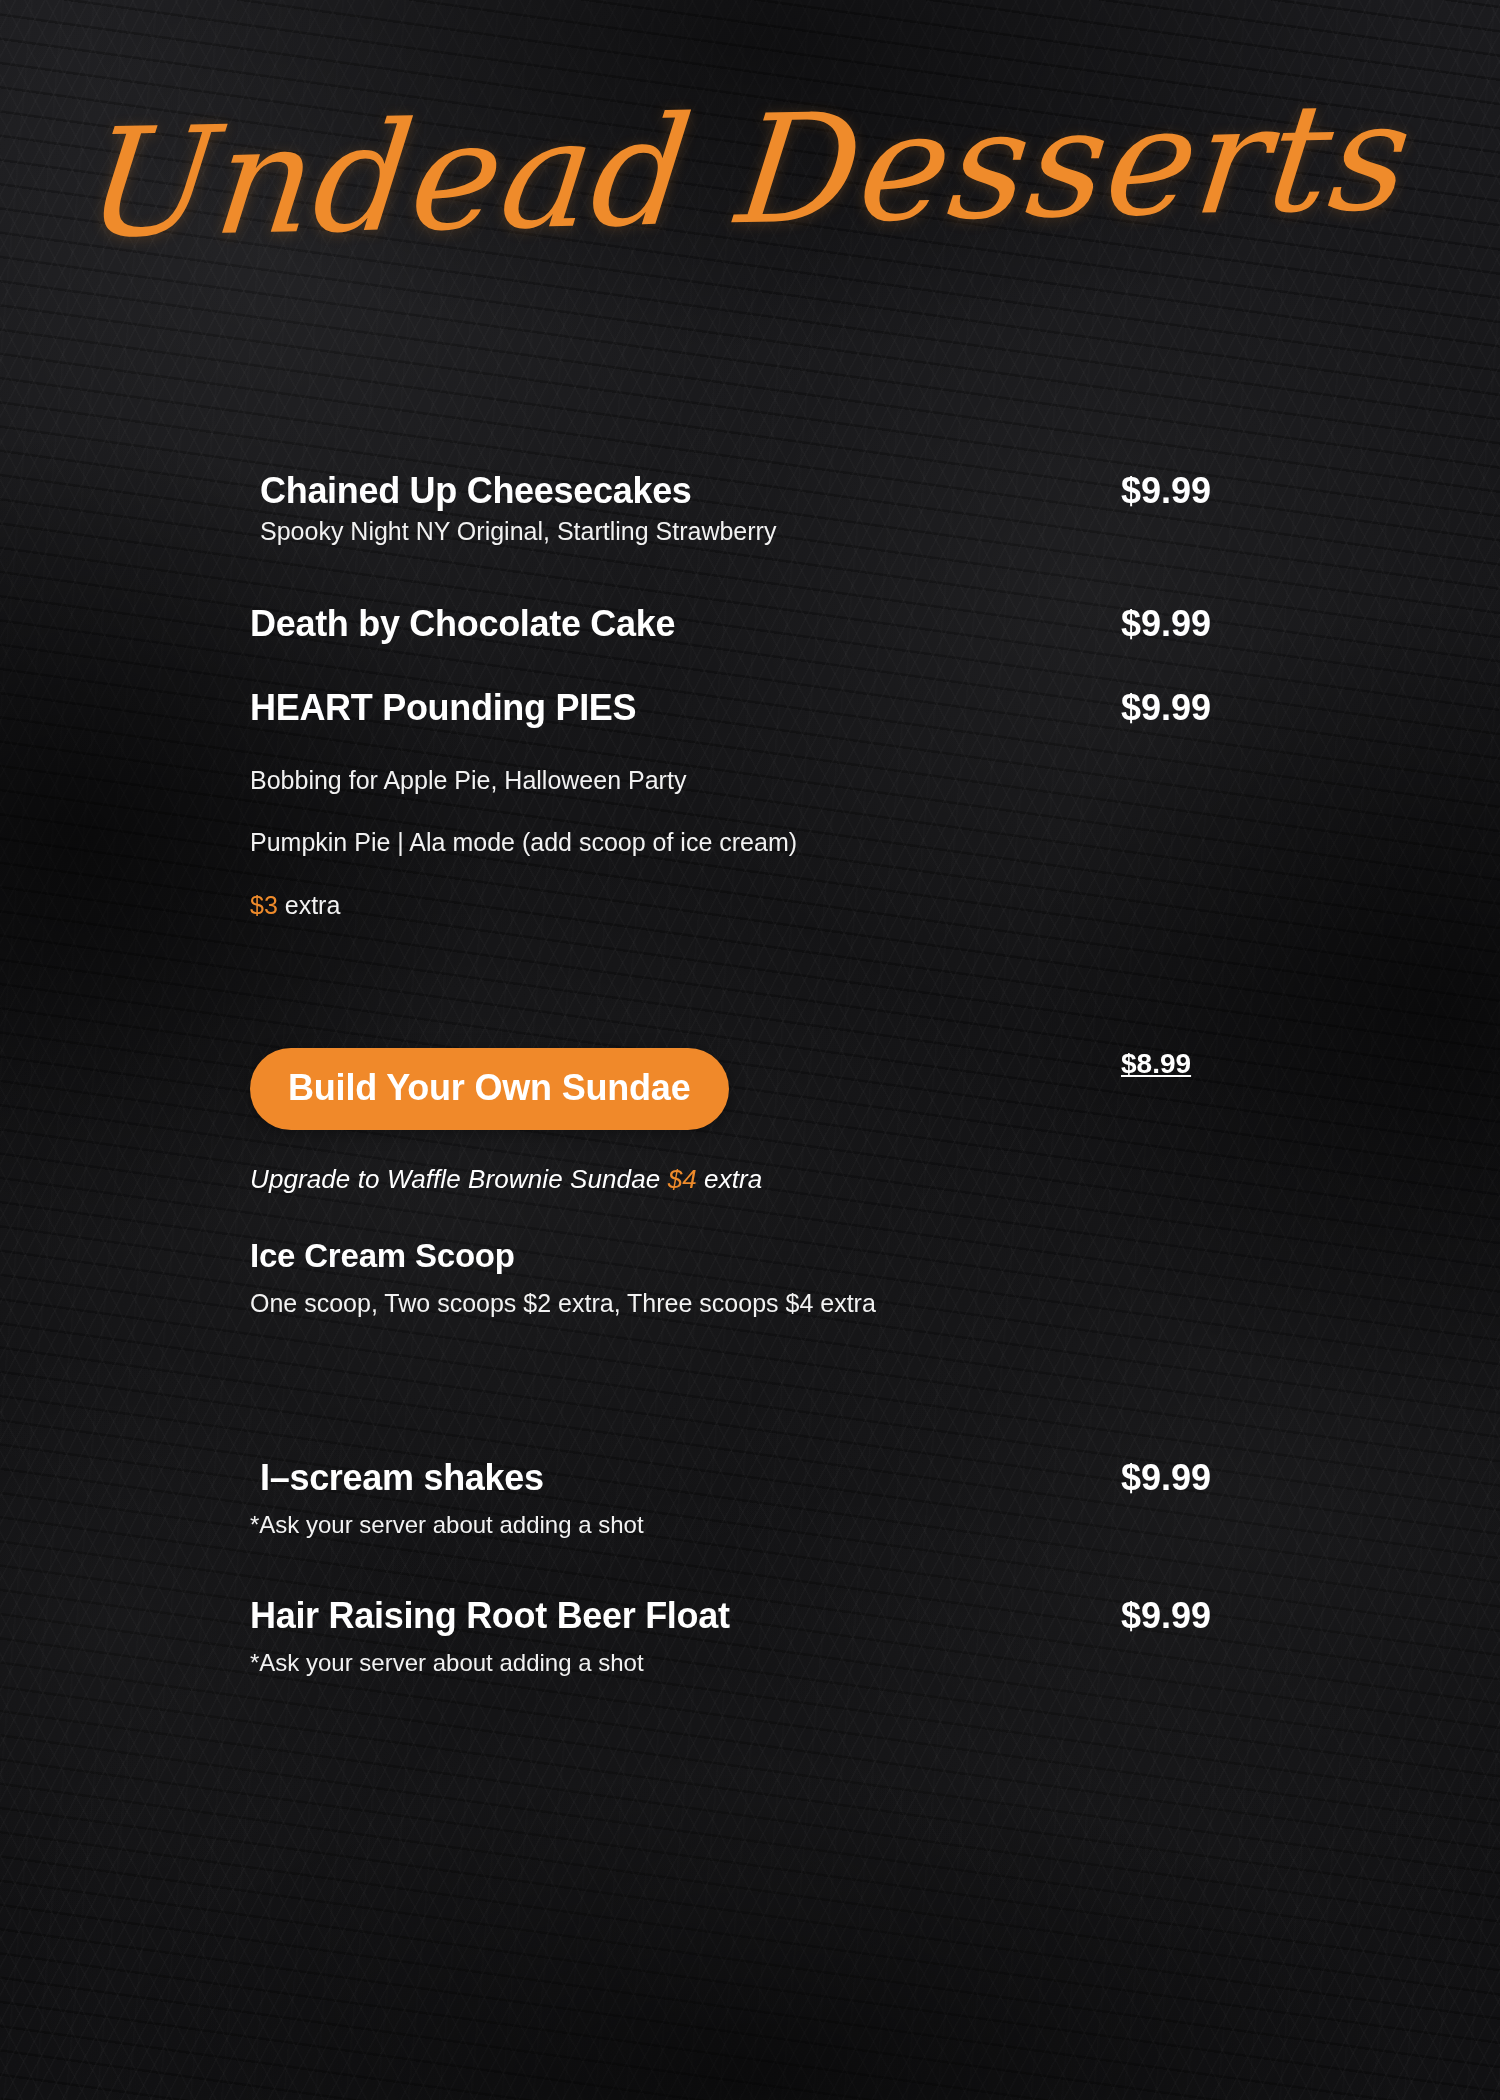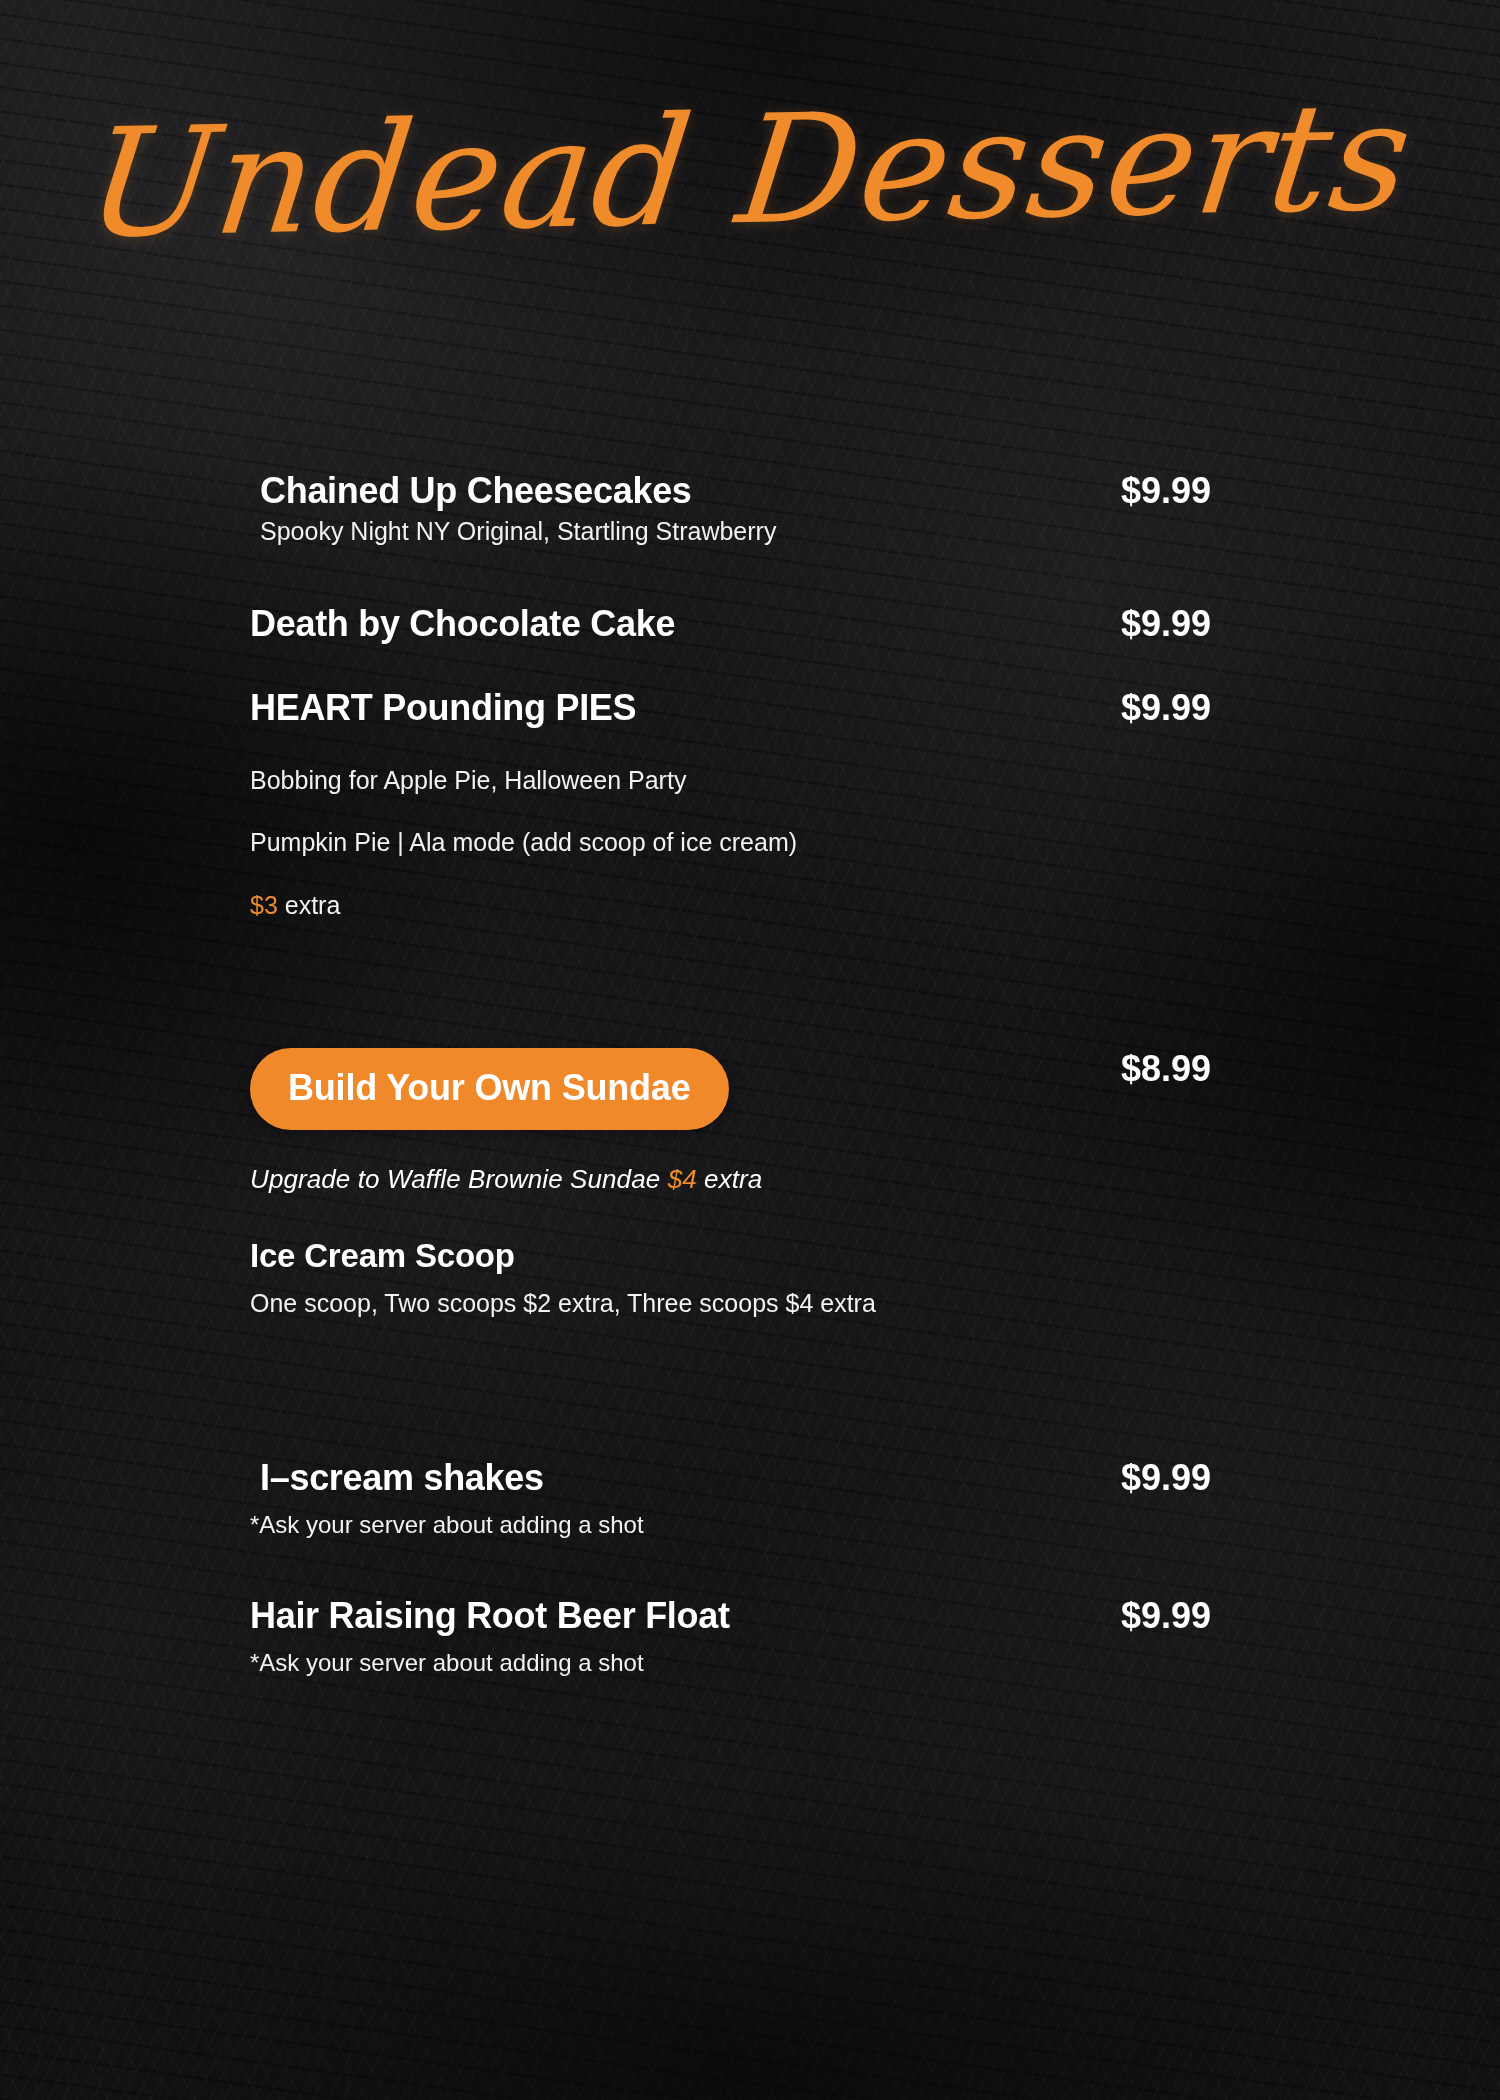--- a/index.html
+++ b/index.html
@@ -134,24 +134,25 @@
     color: #ffffff;
     font-size: 36px;
     font-weight: bold;
     padding: 19px 38px 21px;
     border-radius: 48px;
     letter-spacing: -0.2px;
     white-space: nowrap;
     box-shadow: 0 3px 16px rgba(0,0,0,0.35);
   }
   .pill-price {
-    font-size: 36px;
+    font-size: 28px;
     font-weight: bold;
     width: 175px;
     padding-left: 26px;
+    text-decoration: underline;
   }
 
   .upgrade {
     font-size: 26px;
     font-style: italic;
     color: #ffffff;
     margin-top: 34px;
     letter-spacing: 0.1px;
   }
 

